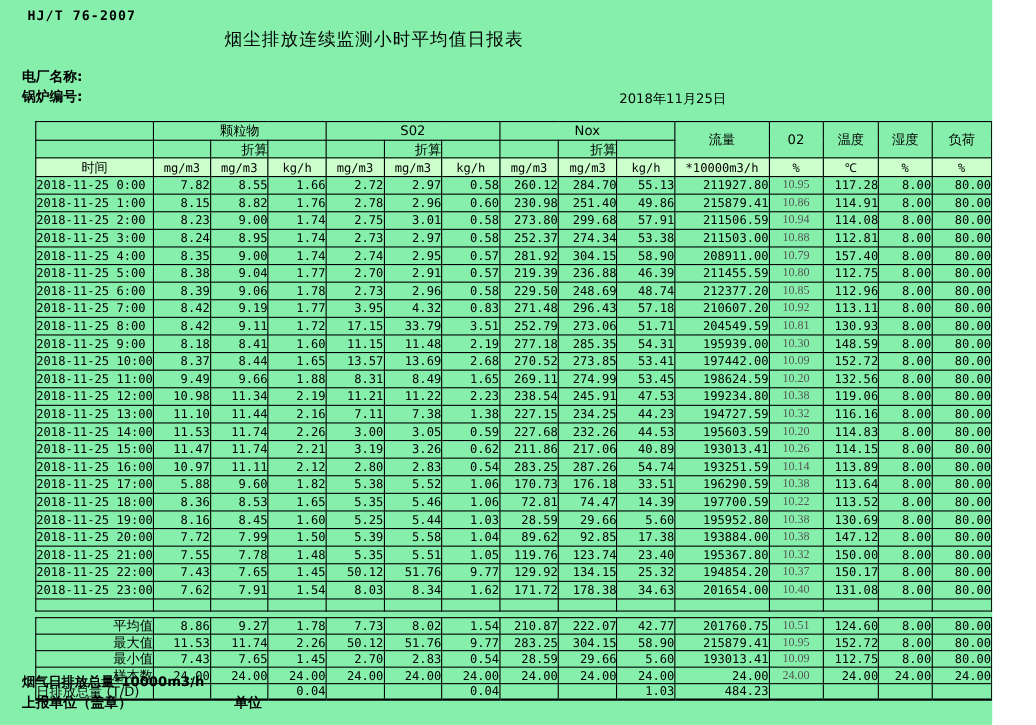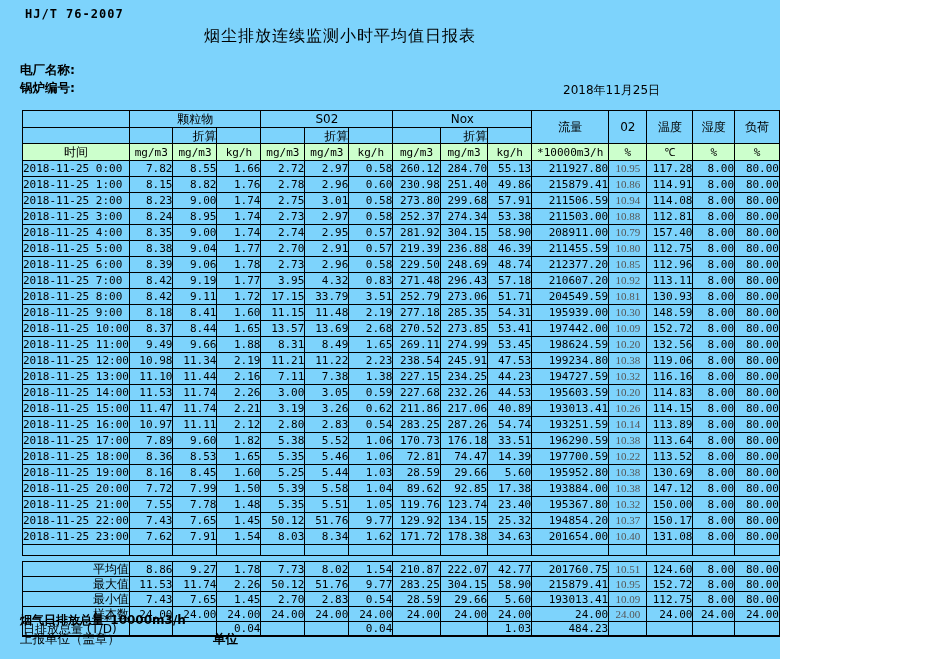--- a/index.html
+++ b/index.html
@@ -1,44 +1,44 @@
 <!DOCTYPE html>
 <html><head>
 <meta charset="utf-8">
 <style>
   html,body{margin:0;padding:0;background:#fff;}
-  .sheet{position:relative;width:780px;height:659px;background:#7dd3fc;color:#000;
+  .sheet{position:relative;width:902px;height:659px;background:#86efac;color:#000;
          font-family:"DejaVu Sans",sans-serif;overflow:hidden;}
   .std-code{position:absolute;left:25px;top:7px;font-size:12px;font-weight:bold;
             font-family:"DejaVu Sans Mono",monospace;letter-spacing:1px;}
   .rpt-title{position:absolute;left:204px;top:26px;font-size:16px;font-weight:normal;letter-spacing:1px;}
   .plant-label{position:absolute;left:20px;top:62px;font-size:12.5px;font-weight:bold;}
   .boiler-label{position:absolute;left:20px;top:80px;font-size:12.5px;font-weight:bold;}
   .rpt-date{position:absolute;left:563px;top:82px;font-size:12px;}
-  table.rpt{position:absolute;left:22px;top:110px;border-collapse:collapse;table-layout:fixed;
+  table.rpt{position:absolute;left:32px;top:110px;border-collapse:collapse;table-layout:fixed;
             font-size:11px;font-family:"DejaVu Sans Mono",monospace;}
   table.rpt td{border:1px solid #000;padding:0;line-height:1;overflow:hidden;white-space:nowrap;
                height:15px;vertical-align:middle;}
   tr.hdr1 td{height:16px;font-family:"DejaVu Sans",sans-serif;font-size:12px;text-align:center;}
   tr.hdr2 td{height:15px;font-family:"DejaVu Sans",sans-serif;font-size:12px;text-align:right;}
   tr.hdr3 td{height:16px;text-align:center;}
   .green{background:#ccffcc;}
   .cjk{font-family:"DejaVu Sans",sans-serif;font-size:12px;}
   td.c-time{text-align:left;}
   td.c-num{text-align:right;padding-right:3px;}
   td.c-flow{text-align:right;padding-right:4px;}
   td.c-o2{text-align:center;padding-left:4px;color:#555;font-family:Liberation Serif, serif;}
   tr.empty-row td{height:10px;}
   tr.gap-row td{border:none;height:5px;}
   tr.summary-row td{height:14px;}
   tr.total-row td{height:13px;border-bottom:2px solid #000;}
   td.c-sum-label{text-align:right;padding-right:2px;font-family:"DejaVu Sans",sans-serif;font-size:12px;}
   td.c-total-label{text-align:left;border-left:none;font-family:"DejaVu Sans",sans-serif;font-size:12px;}
   .footer-total{position:absolute;left:20px;top:612px;font-size:12px;font-weight:bold;}
-  .footer-report-unit{position:absolute;left:20px;top:631px;font-size:12.5px;font-weight:normal;}
+  .footer-report-unit{position:absolute;left:20px;top:631px;font-size:12.5px;font-weight:bold;}
   .footer-unit{position:absolute;left:213px;top:631px;font-size:12.5px;font-weight:bold;}
 </style>
 </head>
 <body>
 
 <div class="sheet">
   <div class="std-code">HJ/T  76-2007</div>
   <div class="rpt-title">烟尘排放连续监测小时平均值日报表</div>
   <div class="plant-label">电厂名称:</div>
   <div class="boiler-label">锅炉编号:</div>
@@ -389,21 +389,21 @@
           <td class="c-num">287.26</td>
           <td class="c-num">54.74</td>
           <td class="c-flow">193251.59</td>
           <td class="c-o2">10.14</td>
           <td class="c-num">113.89</td>
           <td class="c-num">8.00</td>
           <td class="c-num">80.00</td>
         </tr>
         <tr>
           <td class="c-time">2018-11-25 17:00</td>
-          <td class="c-num">7.89</td>
+          <td class="c-num">5.88</td>
           <td class="c-num">9.60</td>
           <td class="c-num">1.82</td>
           <td class="c-num">5.38</td>
           <td class="c-num">5.52</td>
           <td class="c-num">1.06</td>
           <td class="c-num">170.73</td>
           <td class="c-num">176.18</td>
           <td class="c-num">33.51</td>
           <td class="c-flow">196290.59</td>
           <td class="c-o2">10.38</td>

